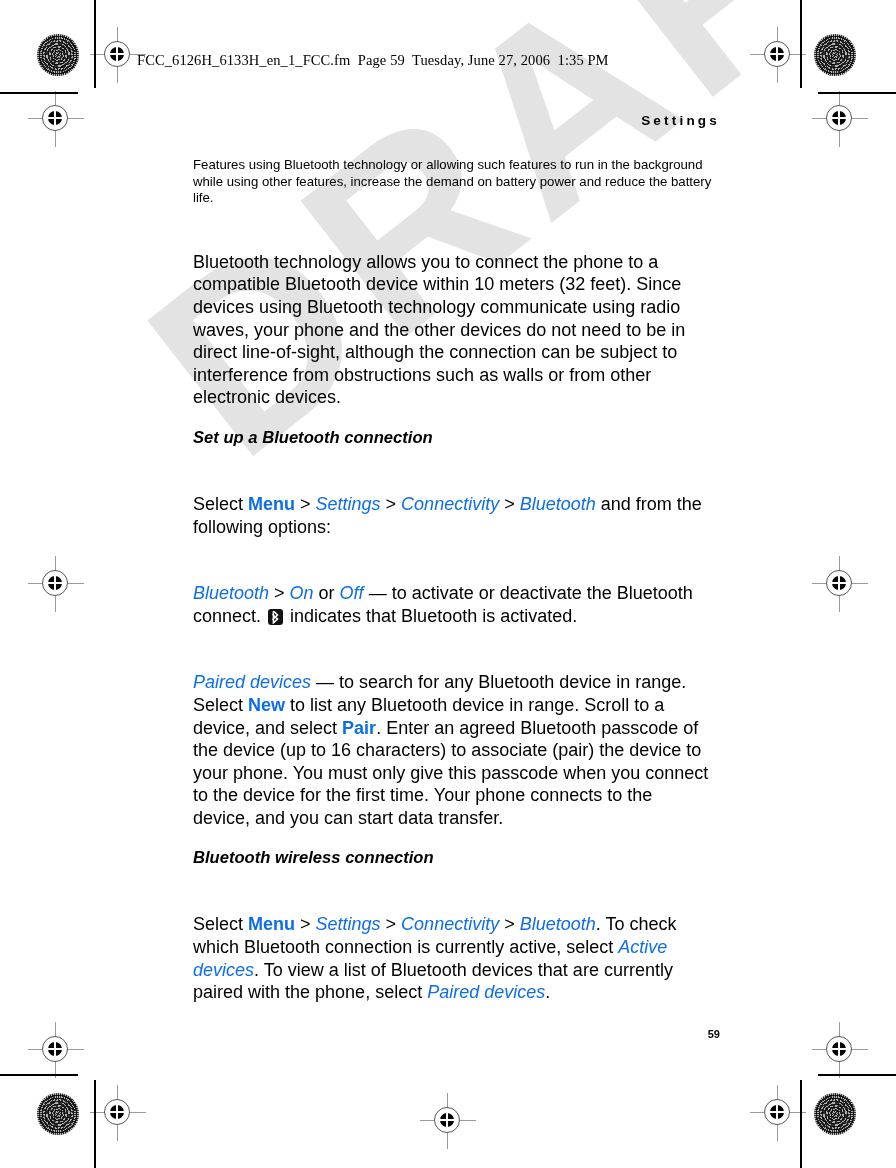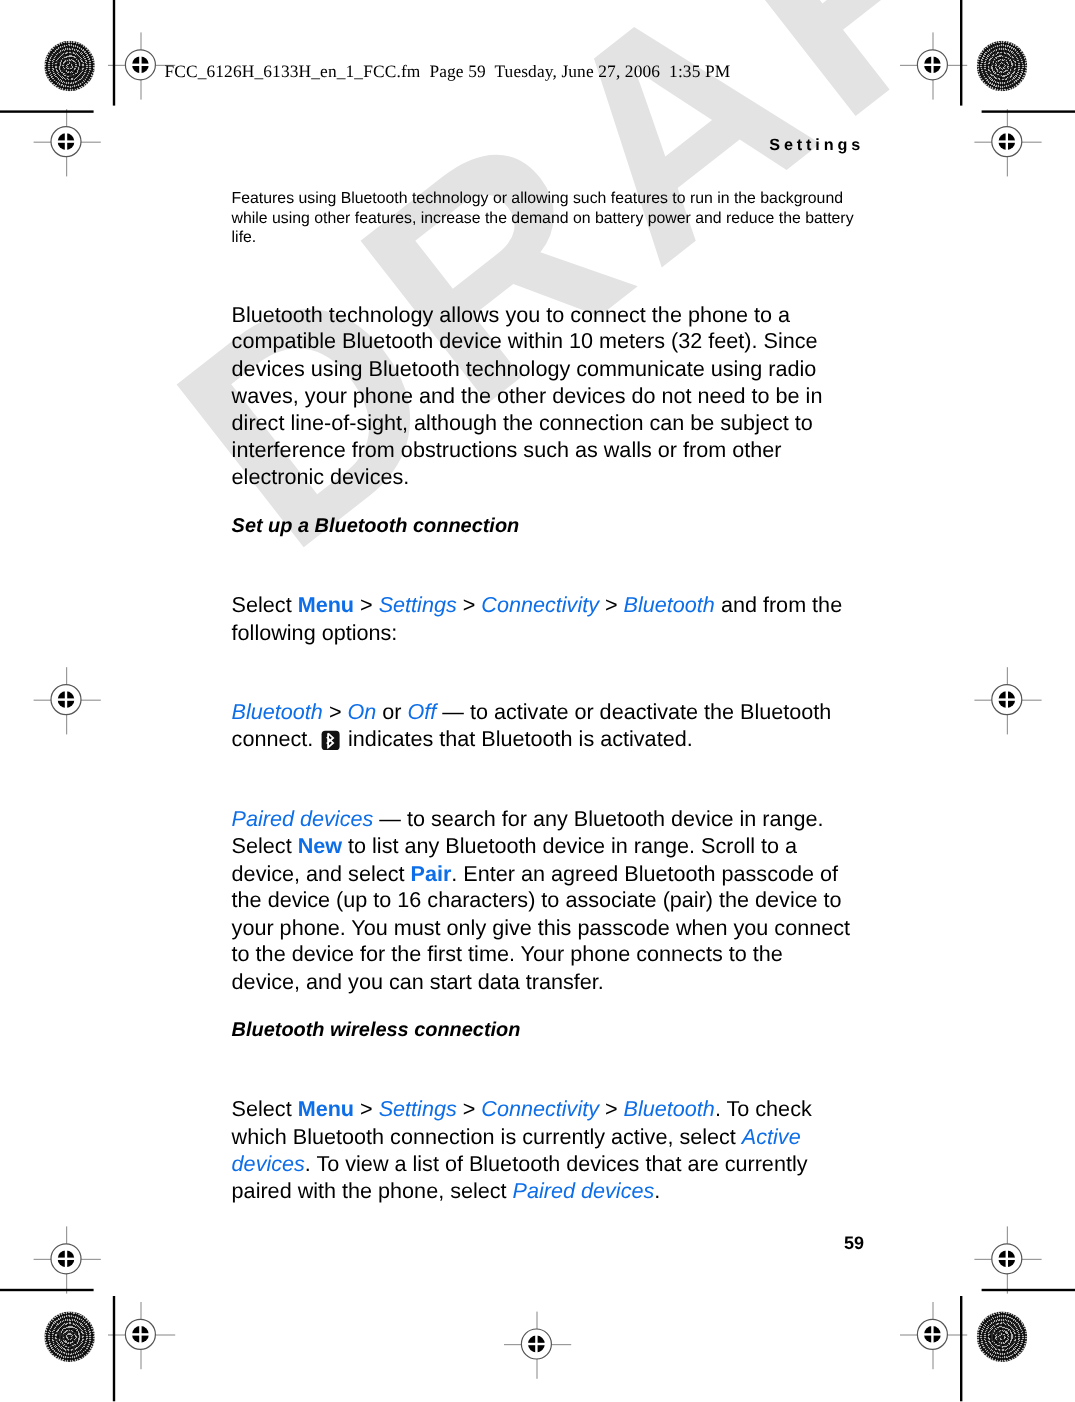--- a/index.html
+++ b/index.html
@@ -180,21 +180,21 @@
     position: relative;
   }
   .bt-glyph svg { position: absolute; left: 2px; top: 1px; }
 
   .folio {
     position: absolute;
     right: 176px;
     top: 1028px;
     font-family: "Liberation Sans", sans-serif;
     font-weight: bold;
-    font-size: 15px;
+    font-size: 11px;
     color: #000000;
     z-index: 2;
   }
 </style>
 </head>
 <body>
 
 <div class="rosette soft" style="left:37px; top:34px;"></div>
 <div class="rosette soft" style="left:814px; top:34px;"></div>
 <div class="rosette soft" style="left:37px; top:1093px;"></div>

